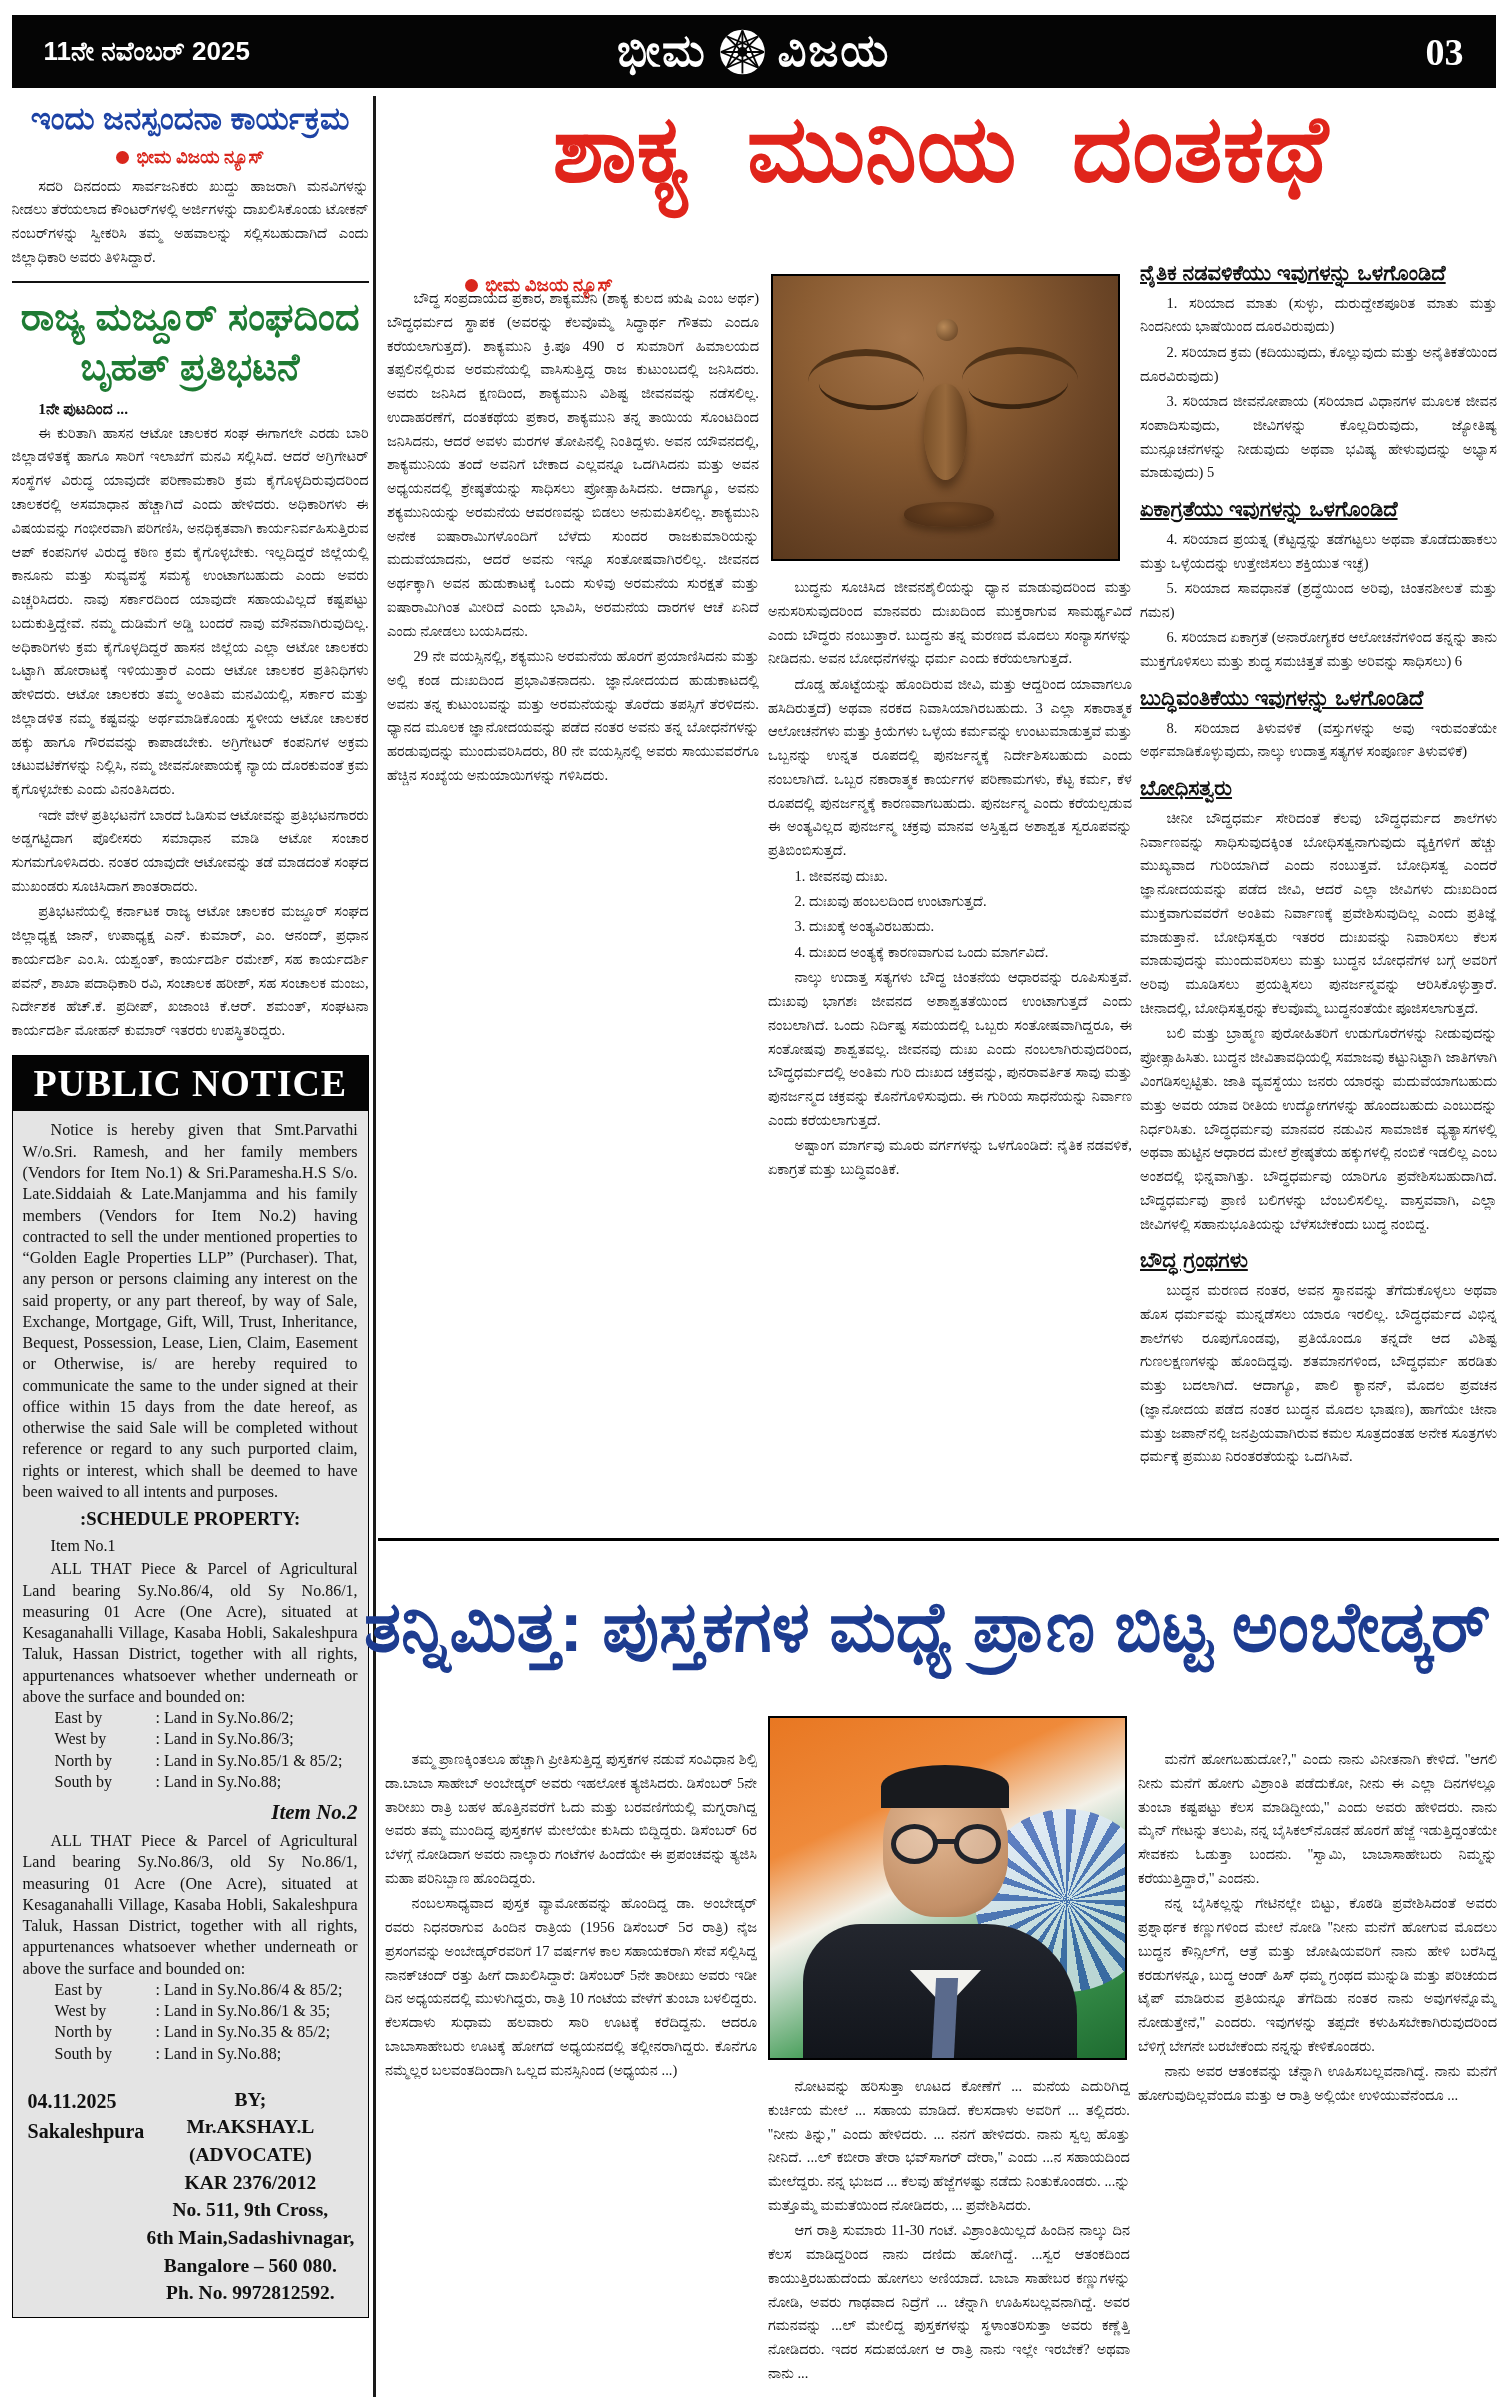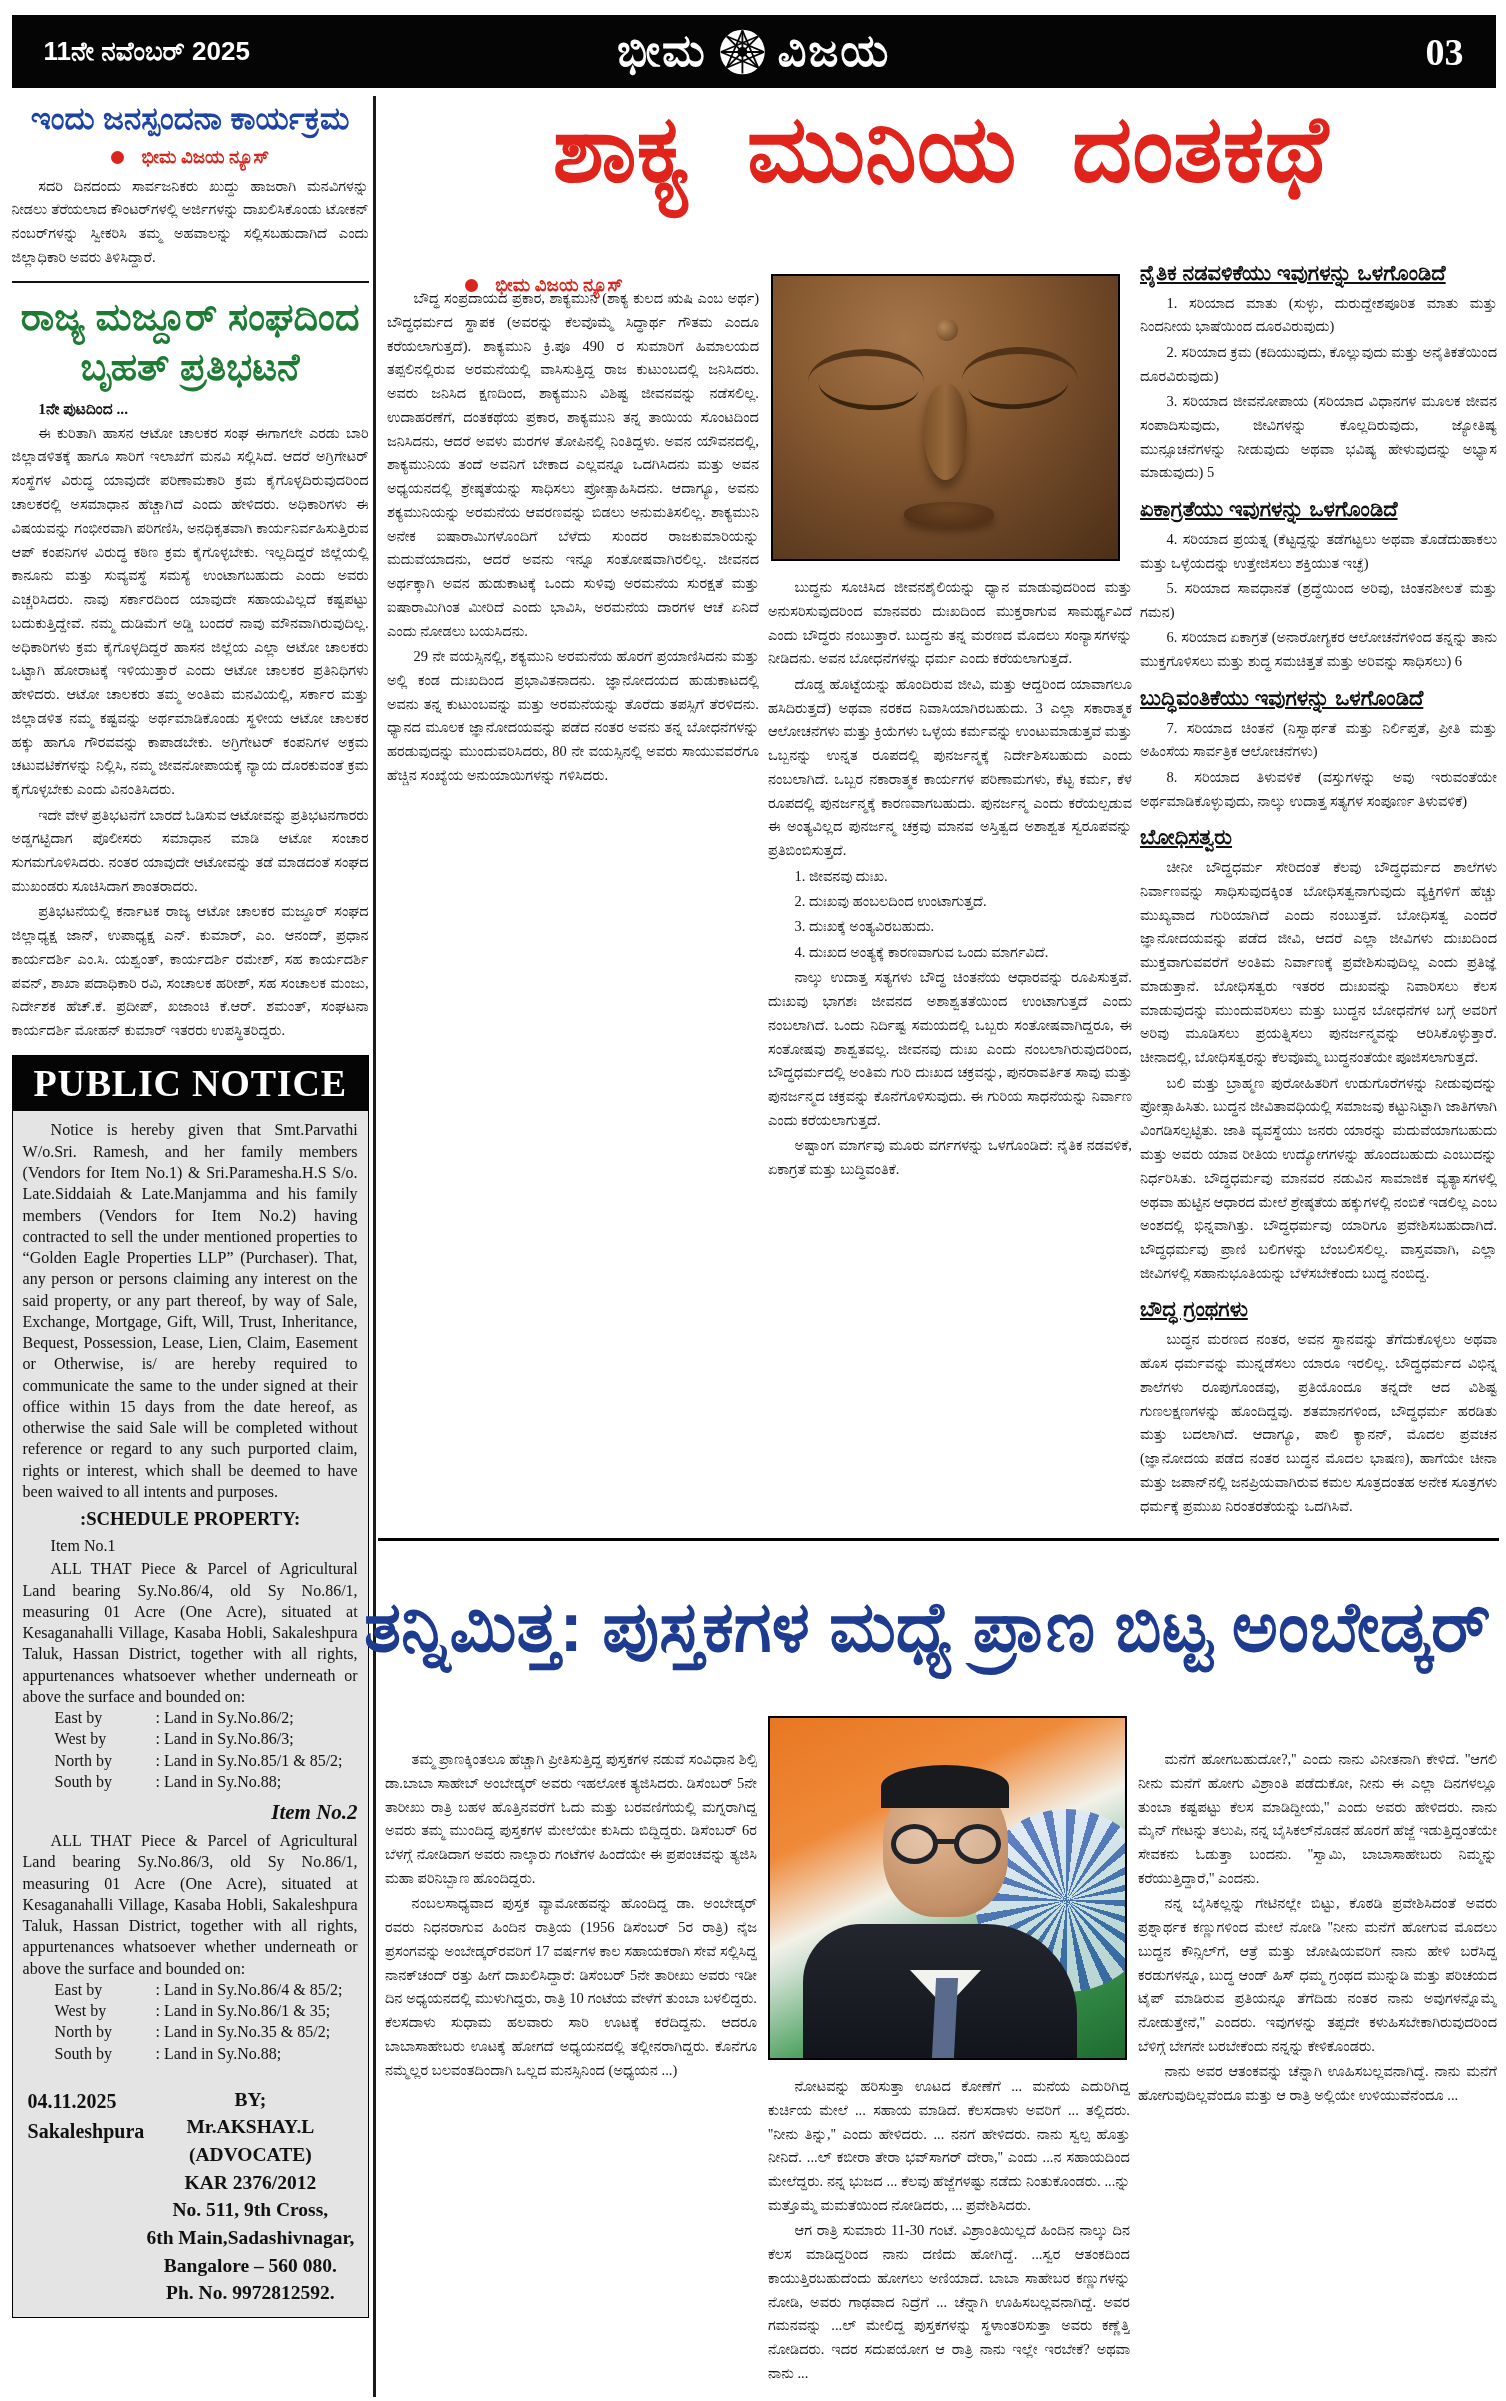--- a/index.html
+++ b/index.html
@@ -14,21 +14,21 @@
   .masthead-word { color:#fff; font-family:"Liberation Sans",sans-serif; font-weight:bold; font-size:45px; letter-spacing:1.7px; }
   .page-num { color:#fff; font-family:"Liberation Serif",serif; font-weight:bold; font-size:38px; }
 
   
   .vrule { position:absolute; left:373px; top:96px; width:2.5px; height:2301px; background:#1a1a1a; }
   .hrule-main { position:absolute; left:378px; top:1538px; width:1121px; height:3.3px; background:#000; }
 
   
   .left-col { position:absolute; left:11.6px; top:100px; width:357px; }
   .a1-title { color:#1d43a5; font-family:"Liberation Sans",sans-serif; font-weight:bold; font-size:31px; text-align:center; line-height:1.25; }
-  .byline-row { display:flex; align-items:center; justify-content:center; gap:17px; margin:8.3px 0 6.6px 0; }
+  .byline-row { display:flex; align-items:center; justify-content:center; gap:7px; margin:8.3px 0 6.6px 0; }
   .byline-dot { width:13.3px; height:13.3px; border-radius:50%; background:#d9261c; }
   .byline-text { color:#d9261c; font-weight:bold; font-size:18.3px; font-family:"Liberation Serif",serif; }
   .kn-body { font-size:14.5px; line-height:1.64; text-align:justify; }
   .kn-body .blk { margin-bottom:1.7px; }
   .para { text-indent:26.6px; text-align:justify; }
   .divider { border-top:2.5px solid #111; margin:11.6px 0 10px 0; }
   .a2-title { color:#1e7b33; font-family:"Liberation Sans",sans-serif; font-weight:bold; font-size:38px; text-align:center; line-height:1.3; margin-bottom:8.3px; }
   .cont-label { font-weight:bold; font-size:15.4px; text-indent:26.6px; margin-bottom:3.3px; }
 
   
@@ -253,21 +253,20 @@
 <div class="mcol mcol3 kn-body">
     <div class="blk subhead">ನೈತಿಕ ನಡವಳಿಕೆಯು ಇವುಗಳನ್ನು ಒಳಗೊಂಡಿದೆ</div>
     <div class="blk litem">1. ಸರಿಯಾದ ಮಾತು (ಸುಳ್ಳು, ದುರುದ್ದೇಶಪೂರಿತ ಮಾತು ಮತ್ತು ನಿಂದನೀಯ ಭಾಷೆಯಿಂದ ದೂರವಿರುವುದು)</div>
     <div class="blk litem">2. ಸರಿಯಾದ ಕ್ರಮ (ಕದಿಯುವುದು, ಕೊಲ್ಲುವುದು ಮತ್ತು ಅನೈತಿಕತೆಯಿಂದ ದೂರವಿರುವುದು)</div>
     <div class="blk litem">3. ಸರಿಯಾದ ಜೀವನೋಪಾಯ (ಸರಿಯಾದ ವಿಧಾನಗಳ ಮೂಲಕ ಜೀವನ ಸಂಪಾದಿಸುವುದು, ಜೀವಿಗಳನ್ನು ಕೊಲ್ಲದಿರುವುದು, ಜ್ಯೋತಿಷ್ಯ ಮುನ್ಸೂಚನೆಗಳನ್ನು ನೀಡುವುದು ಅಥವಾ ಭವಿಷ್ಯ ಹೇಳುವುದನ್ನು ಅಭ್ಯಾಸ ಮಾಡುವುದು) 5</div>
     <div class="blk subhead">ಏಕಾಗ್ರತೆಯು ಇವುಗಳನ್ನು ಒಳಗೊಂಡಿದೆ</div>
     <div class="blk litem">4. ಸರಿಯಾದ ಪ್ರಯತ್ನ (ಕೆಟ್ಟದ್ದನ್ನು ತಡೆಗಟ್ಟಲು ಅಥವಾ ತೊಡೆದುಹಾಕಲು ಮತ್ತು ಒಳ್ಳೆಯದನ್ನು ಉತ್ತೇಜಿಸಲು ಶಕ್ತಿಯುತ ಇಚ್ಛೆ)</div>
     <div class="blk litem">5. ಸರಿಯಾದ ಸಾವಧಾನತೆ (ಶ್ರದ್ಧೆಯಿಂದ ಅರಿವು, ಚಿಂತನಶೀಲತೆ ಮತ್ತು ಗಮನ)</div>
     <div class="blk litem">6. ಸರಿಯಾದ ಏಕಾಗ್ರತೆ (ಅನಾರೋಗ್ಯಕರ ಆಲೋಚನೆಗಳಿಂದ ತನ್ನನ್ನು ತಾನು ಮುಕ್ತಗೊಳಿಸಲು ಮತ್ತು ಶುದ್ಧ ಸಮಚಿತ್ತತೆ ಮತ್ತು ಅರಿವನ್ನು ಸಾಧಿಸಲು) 6</div>
     <div class="blk subhead">ಬುದ್ಧಿವಂತಿಕೆಯು ಇವುಗಳನ್ನು ಒಳಗೊಂಡಿದೆ</div>
-    <div class="blk litem">7. ಸರಿಯಾದ ಚಿಂತನೆ (ನಿಸ್ವಾರ್ಥತೆ ಮತ್ತು ನಿರ್ಲಿಪ್ತತೆ, ಪ್ರೀತಿ ಮತ್ತು ಅಹಿಂಸೆಯ ಸಾರ್ವತ್ರಿಕ ಆಲೋಚನೆಗಳು)</div>
     <div class="blk litem">8. ಸರಿಯಾದ ತಿಳುವಳಿಕೆ (ವಸ್ತುಗಳನ್ನು ಅವು ಇರುವಂತೆಯೇ ಅರ್ಥಮಾಡಿಕೊಳ್ಳುವುದು, ನಾಲ್ಕು ಉದಾತ್ತ ಸತ್ಯಗಳ ಸಂಪೂರ್ಣ ತಿಳುವಳಿಕೆ)</div>
     <div class="blk subhead">ಬೋಧಿಸತ್ವರು</div>
     <div class="blk para">ಚೀನೀ ಬೌದ್ಧಧರ್ಮ ಸೇರಿದಂತೆ ಕೆಲವು ಬೌದ್ಧಧರ್ಮದ ಶಾಲೆಗಳು ನಿರ್ವಾಣವನ್ನು ಸಾಧಿಸುವುದಕ್ಕಿಂತ ಬೋಧಿಸತ್ವನಾಗುವುದು ವ್ಯಕ್ತಿಗಳಿಗೆ ಹೆಚ್ಚು ಮುಖ್ಯವಾದ ಗುರಿಯಾಗಿದೆ ಎಂದು ನಂಬುತ್ತವೆ. ಬೋಧಿಸತ್ವ ಎಂದರೆ ಜ್ಞಾನೋದಯವನ್ನು ಪಡೆದ ಜೀವಿ, ಆದರೆ ಎಲ್ಲಾ ಜೀವಿಗಳು ದುಃಖದಿಂದ ಮುಕ್ತವಾಗುವವರೆಗೆ ಅಂತಿಮ ನಿರ್ವಾಣಕ್ಕೆ ಪ್ರವೇಶಿಸುವುದಿಲ್ಲ ಎಂದು ಪ್ರತಿಜ್ಞೆ ಮಾಡುತ್ತಾನೆ. ಬೋಧಿಸತ್ವರು ಇತರರ ದುಃಖವನ್ನು ನಿವಾರಿಸಲು ಕೆಲಸ ಮಾಡುವುದನ್ನು ಮುಂದುವರಿಸಲು ಮತ್ತು ಬುದ್ಧನ ಬೋಧನೆಗಳ ಬಗ್ಗೆ ಅವರಿಗೆ ಅರಿವು ಮೂಡಿಸಲು ಪ್ರಯತ್ನಿಸಲು ಪುನರ್ಜನ್ಮವನ್ನು ಆರಿಸಿಕೊಳ್ಳುತ್ತಾರೆ. ಚೀನಾದಲ್ಲಿ, ಬೋಧಿಸತ್ವರನ್ನು ಕೆಲವೊಮ್ಮೆ ಬುದ್ಧನಂತೆಯೇ ಪೂಜಿಸಲಾಗುತ್ತದೆ.</div>
     <div class="blk para">ಬಲಿ ಮತ್ತು ಬ್ರಾಹ್ಮಣ ಪುರೋಹಿತರಿಗೆ ಉಡುಗೊರೆಗಳನ್ನು ನೀಡುವುದನ್ನು ಪ್ರೋತ್ಸಾಹಿಸಿತು. ಬುದ್ಧನ ಜೀವಿತಾವಧಿಯಲ್ಲಿ ಸಮಾಜವು ಕಟ್ಟುನಿಟ್ಟಾಗಿ ಜಾತಿಗಳಾಗಿ ವಿಂಗಡಿಸಲ್ಪಟ್ಟಿತು. ಜಾತಿ ವ್ಯವಸ್ಥೆಯು ಜನರು ಯಾರನ್ನು ಮದುವೆಯಾಗಬಹುದು ಮತ್ತು ಅವರು ಯಾವ ರೀತಿಯ ಉದ್ಯೋಗಗಳನ್ನು ಹೊಂದಬಹುದು ಎಂಬುದನ್ನು ನಿರ್ಧರಿಸಿತು. ಬೌದ್ಧಧರ್ಮವು ಮಾನವರ ನಡುವಿನ ಸಾಮಾಜಿಕ ವ್ಯತ್ಯಾಸಗಳಲ್ಲಿ ಅಥವಾ ಹುಟ್ಟಿನ ಆಧಾರದ ಮೇಲೆ ಶ್ರೇಷ್ಠತೆಯ ಹಕ್ಕುಗಳಲ್ಲಿ ನಂಬಿಕೆ ಇಡಲಿಲ್ಲ ಎಂಬ ಅಂಶದಲ್ಲಿ ಭಿನ್ನವಾಗಿತ್ತು. ಬೌದ್ಧಧರ್ಮವು ಯಾರಿಗೂ ಪ್ರವೇಶಿಸಬಹುದಾಗಿದೆ. ಬೌದ್ಧಧರ್ಮವು ಪ್ರಾಣಿ ಬಲಿಗಳನ್ನು ಬೆಂಬಲಿಸಲಿಲ್ಲ. ವಾಸ್ತವವಾಗಿ, ಎಲ್ಲಾ ಜೀವಿಗಳಲ್ಲಿ ಸಹಾನುಭೂತಿಯನ್ನು ಬೆಳೆಸಬೇಕೆಂದು ಬುದ್ಧ ನಂಬಿದ್ದ.</div>
     <div class="blk subhead">ಬೌದ್ಧ ಗ್ರಂಥಗಳು</div>
     <div class="blk para">ಬುದ್ಧನ ಮರಣದ ನಂತರ, ಅವನ ಸ್ಥಾನವನ್ನು ತೆಗೆದುಕೊಳ್ಳಲು ಅಥವಾ ಹೊಸ ಧರ್ಮವನ್ನು ಮುನ್ನಡೆಸಲು ಯಾರೂ ಇರಲಿಲ್ಲ. ಬೌದ್ಧಧರ್ಮದ ವಿಭಿನ್ನ ಶಾಲೆಗಳು ರೂಪುಗೊಂಡವು, ಪ್ರತಿಯೊಂದೂ ತನ್ನದೇ ಆದ ವಿಶಿಷ್ಟ ಗುಣಲಕ್ಷಣಗಳನ್ನು ಹೊಂದಿದ್ದವು. ಶತಮಾನಗಳಿಂದ, ಬೌದ್ಧಧರ್ಮ ಹರಡಿತು ಮತ್ತು ಬದಲಾಗಿದೆ. ಆದಾಗ್ಯೂ, ಪಾಲಿ ಕ್ಯಾನನ್, ಮೊದಲ ಪ್ರವಚನ (ಜ್ಞಾನೋದಯ ಪಡೆದ ನಂತರ ಬುದ್ಧನ ಮೊದಲ ಭಾಷಣ), ಹಾಗೆಯೇ ಚೀನಾ ಮತ್ತು ಜಪಾನ್‌ನಲ್ಲಿ ಜನಪ್ರಿಯವಾಗಿರುವ ಕಮಲ ಸೂತ್ರದಂತಹ ಅನೇಕ ಸೂತ್ರಗಳು ಧರ್ಮಕ್ಕೆ ಪ್ರಮುಖ ನಿರಂತರತೆಯನ್ನು ಒದಗಿಸಿವೆ.</div>
   </div>
 
 <div class="hrule-main"></div>
 

